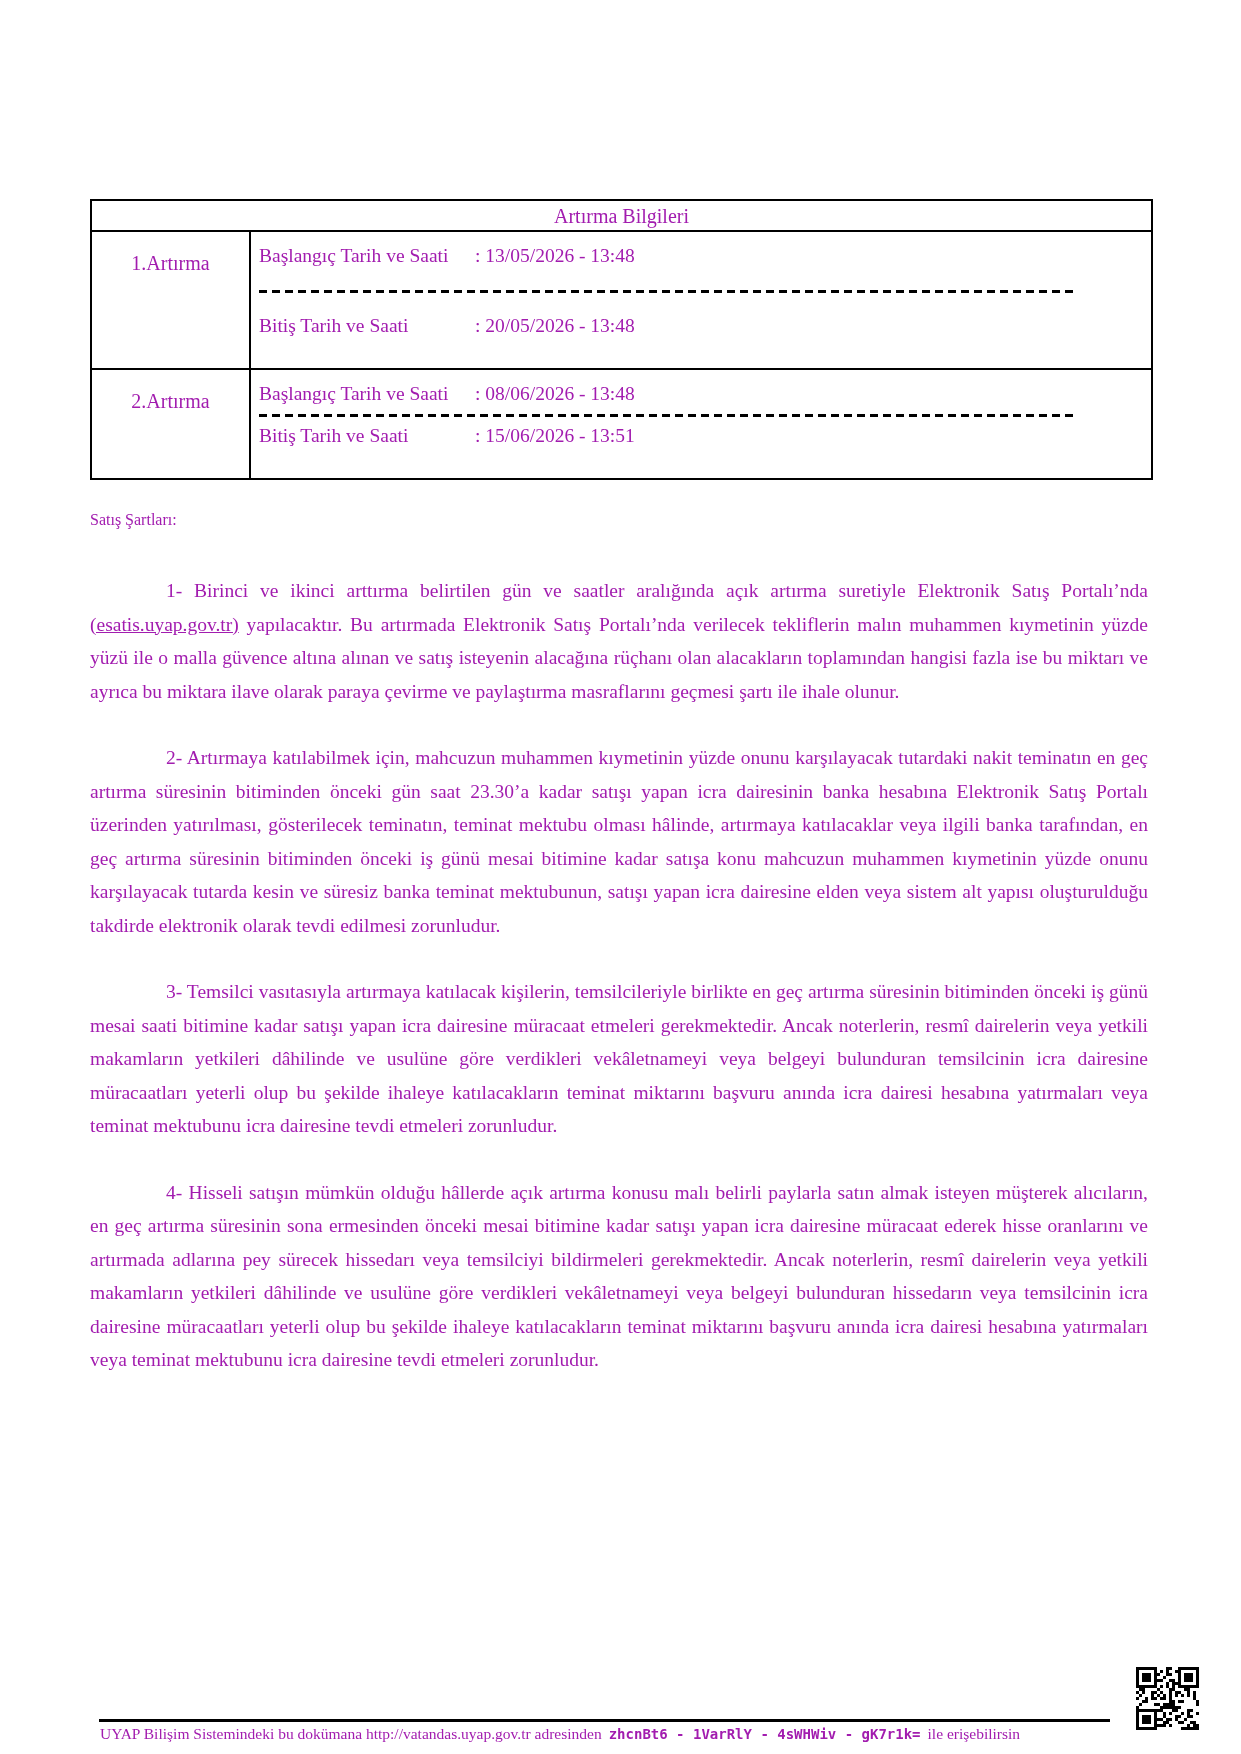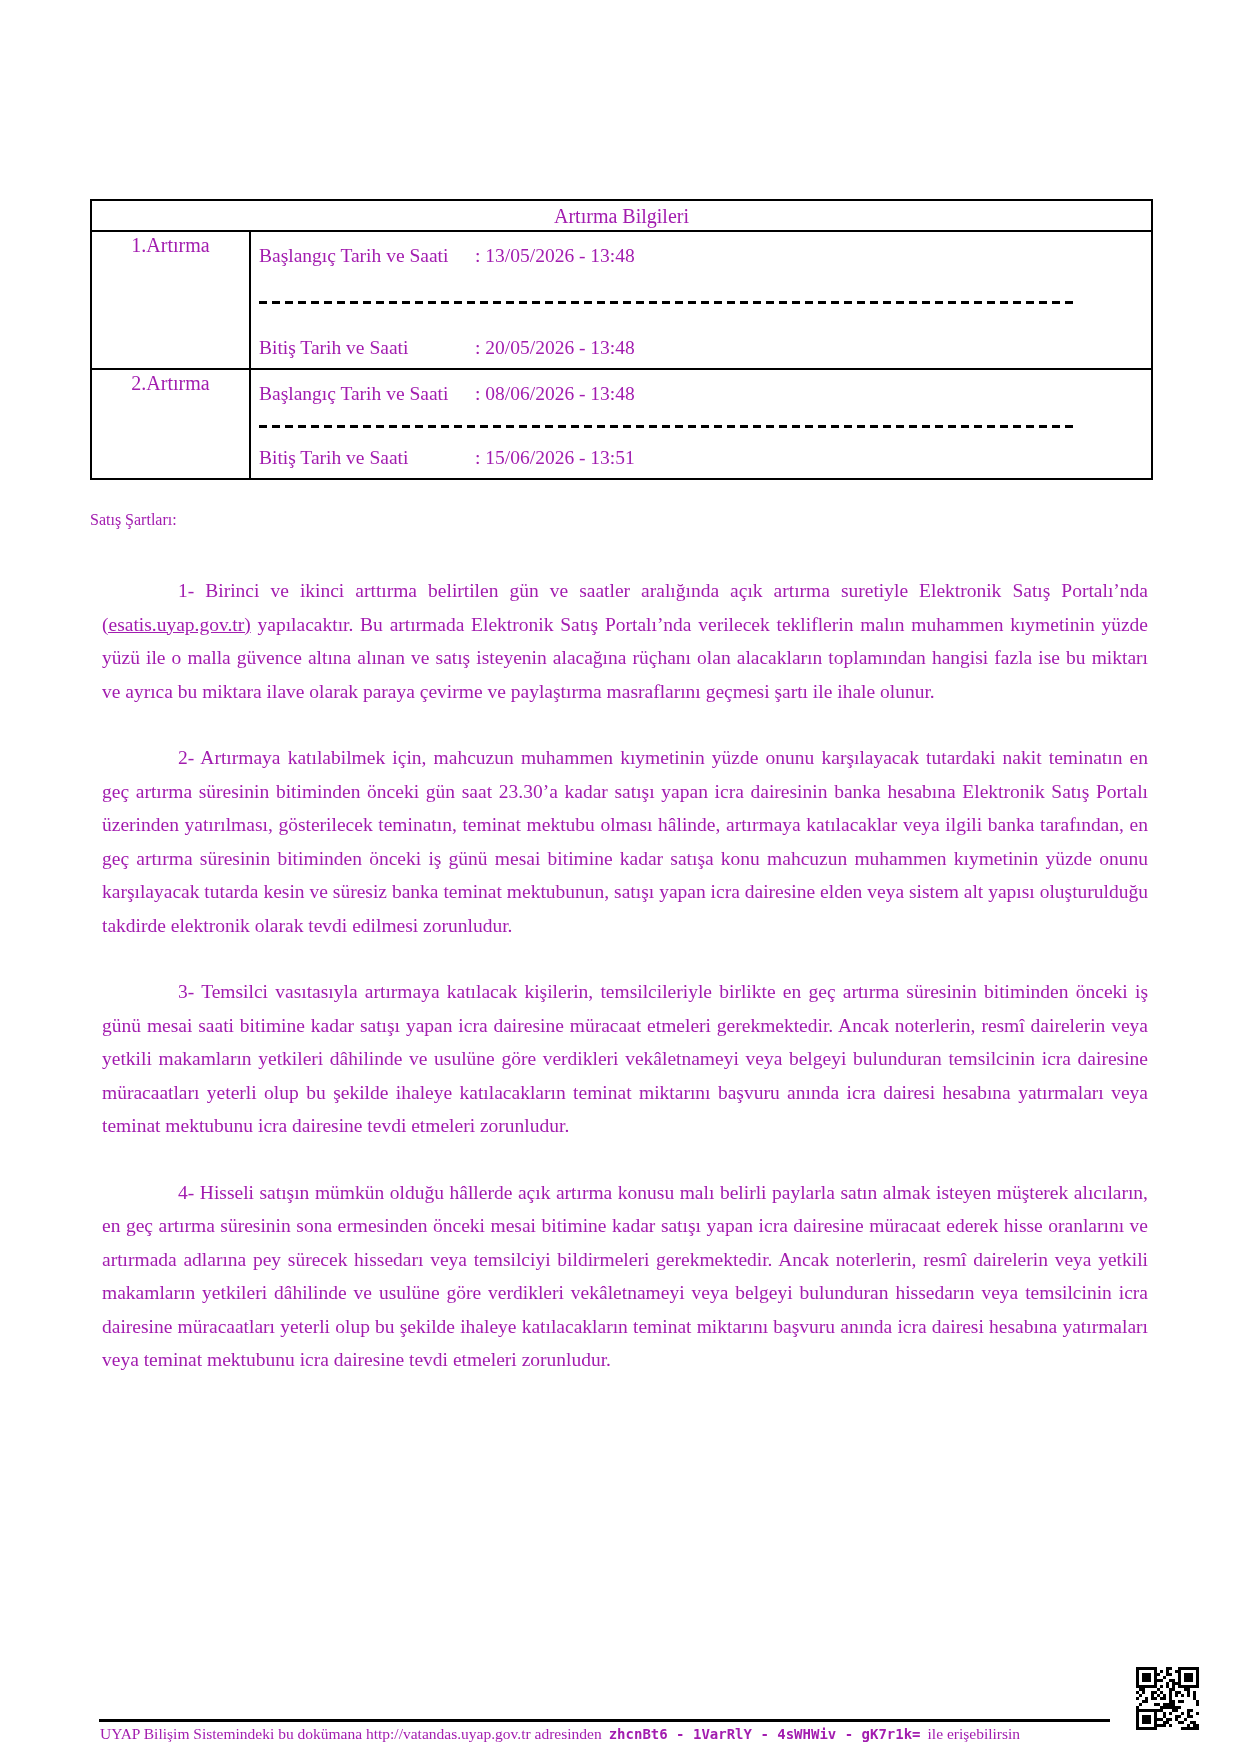--- a/index.html
+++ b/index.html
@@ -15,38 +15,38 @@
     border:2px solid #000; box-sizing:border-box; background:#fff;
   }
   .t-title {
     height:31px; line-height:31px; text-align:center; font-size:20px;
     border-bottom:2px solid #000; box-sizing:border-box;
   }
   .t-row { display:flex; height:138px; box-sizing:border-box; border-bottom:2px solid #000; }
   .t-row:last-child { border-bottom:none; height:108px; }
   .t-row-label {
     width:159px; box-sizing:border-box; border-right:2px solid #000;
-    text-align:center; padding-top:2px; font-size:20px; flex:none;
+    text-align:center; padding-top:20px; font-size:20px; flex:none;
   }
   .t-row-cell {
-    flex:1; box-sizing:border-box; padding:13px 10px 9px 8px;
+    flex:1; box-sizing:border-box; padding:13px 10px 31px 8px;
     display:flex; flex-direction:column; justify-content:space-between;
   }
   .cell-line { font-size:19.5px; white-space:nowrap; }
   .lbl { display:inline-block; min-width:216px; }
   .dashes {
     height:3px; width:818px; margin:2px 0;
     background:repeating-linear-gradient(90deg,#000 0 8px,transparent 8px 13px);
   }
 
   
   .conditions-heading { position:absolute; left:90px; top:511px; font-size:16px; }
   .body-text { position:absolute; left:90px; top:574px; width:1058px; }
   .body-text p {
-    margin:0 0 33px 12px; font-size:19.5px; line-height:33.5px;
+    margin:0 0 33px 0; font-size:19.5px; line-height:33.5px;
     text-align:justify; text-indent:76px;
   }
   .doc-link { text-decoration:underline; }
 
   
   .footer-rule { position:absolute; left:99px; top:1719px; width:1011px; height:3px; background:#000; }
   .footer-text {
     position:absolute; left:100px; top:1725px; width:1141px;
     font-size:15.5px; white-space:nowrap; overflow:hidden;
   }

